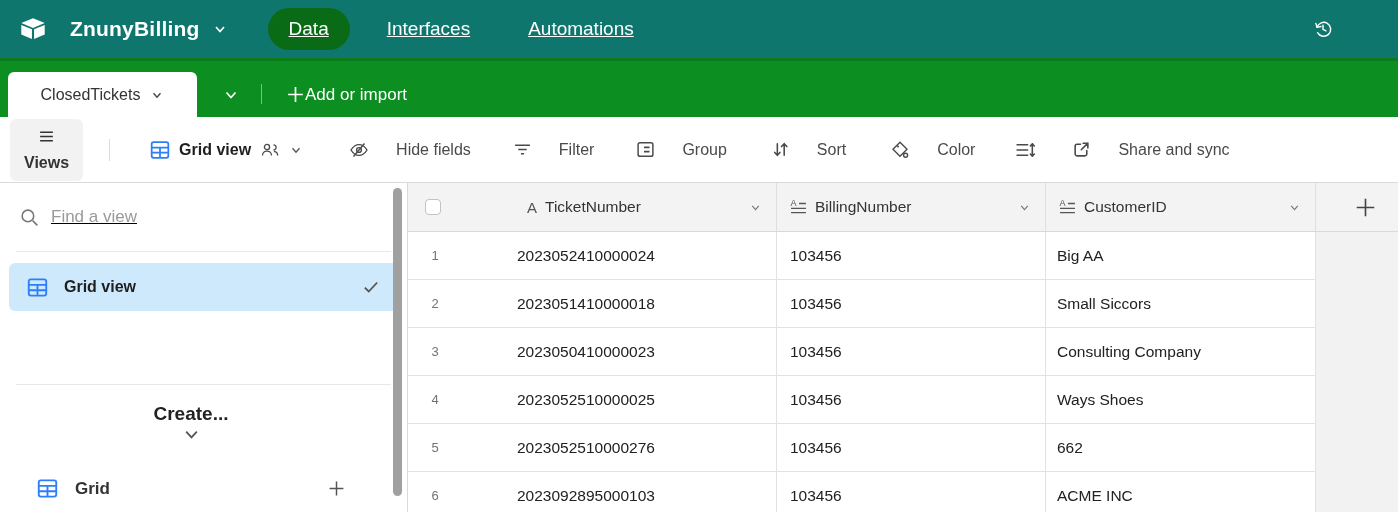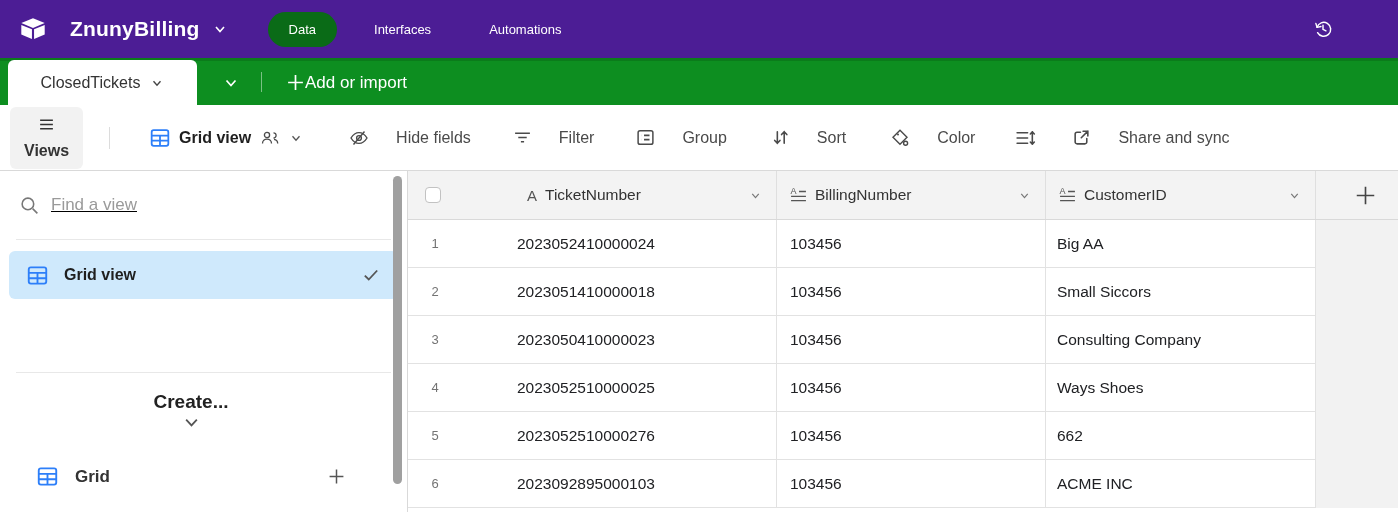--- a/index.html
+++ b/index.html
@@ -1,34 +1,34 @@
 <!DOCTYPE html>
 <html><head>
 <meta charset="utf-8">
 <style>
   * { margin:0; padding:0; box-sizing:border-box; }
   html,body { width:1398px; height:512px; overflow:hidden;
               font-family:"Liberation Sans", sans-serif; background:#fff; }
   .app { width:1398px; height:512px; display:flex; flex-direction:column; overflow:hidden; }
 
   
-  .topbar { height:58px; background:#4c1d95; display:flex; align-items:center;
+  .topbar { height:58px; background:#0f766e; display:flex; align-items:center;
             padding:0 16px 0 16px; flex:0 0 auto; color:#fff; }
   .logo { width:30px; height:26px; margin-left:2px; }
   .app-title { font-size:21px; font-weight:bold; margin-left:22px; letter-spacing:.2px; }
   .title-chevron { margin-left:12px; display:flex; align-items:center; }
   .topnav { display:flex; align-items:center; margin-left:40px; }
-  .topnav-item { font-size:13px; color:#fff; padding:10px 21px; border-radius:9999px;
-                 margin-right:16px; cursor:pointer; }
+  .topnav-item { font-size:19px; color:#fff; padding:10px 21px; border-radius:9999px;
+                 margin-right:16px; cursor:pointer;text-decoration:underline; }
   .topnav-item.active { background:#0A6B17; }
   .topbar-spacer { flex:1; }
   .history-btn { margin-right:48px; display:flex; align-items:center; cursor:pointer; }
 
   
-  .tabbar { height:47px; background:#0D8E20; box-shadow:inset 0 3px 0 rgba(0,0,0,.13);
+  .tabbar { height:59px; background:#0D8E20; box-shadow:inset 0 3px 0 rgba(0,0,0,.13);
             display:flex; align-items:flex-end; flex:0 0 auto; }
   .table-tab { height:45px; width:189px; margin-left:8px; background:#fff;
                border-radius:6px 6px 0 0; display:flex; align-items:center; justify-content:center;
                color:#333; font-size:16px; gap:10px; cursor:pointer; }
   .tab-list-chevron { height:45px; display:flex; align-items:center; padding:0 18px; margin-left:8px; cursor:pointer; }
   .tabbar-divider { width:1px; height:20px; background:rgba(255,255,255,.45); margin:0 0 13px 4px; }
   .add-import { height:45px; display:flex; align-items:center; margin-left:24px;
                 color:#fff; font-size:17px; cursor:pointer; }
 
   

